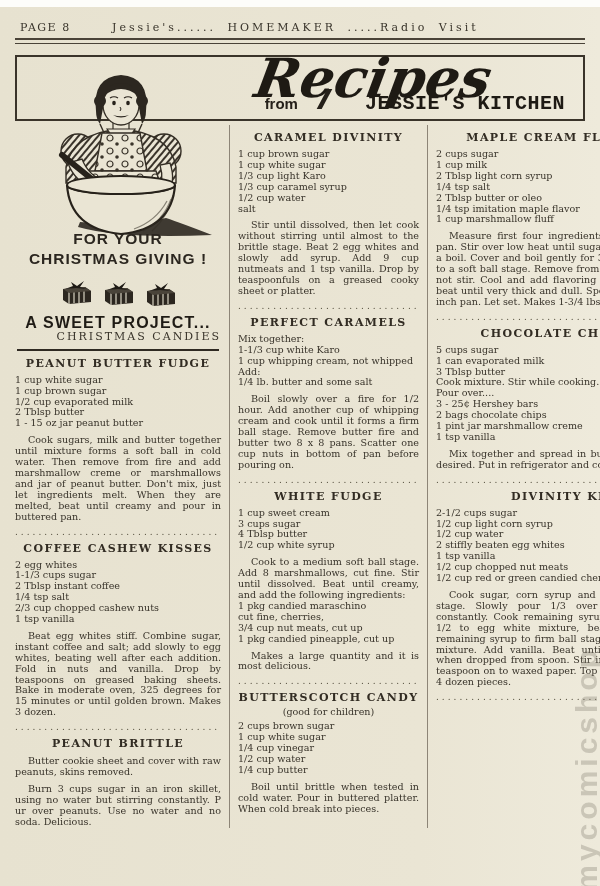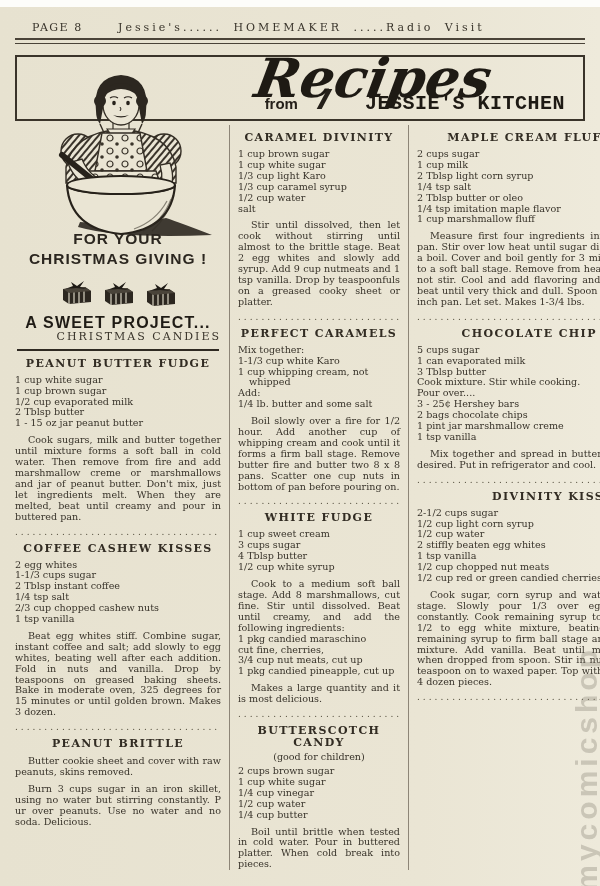--- a/index.html
+++ b/index.html
@@ -2,39 +2,39 @@
 <html><head>
 <meta charset="utf-8">
 <style>
   html,body{margin:0;padding:0}
   body{width:600px;height:886px;background:#fdfdfa;position:relative;overflow:hidden;
        font-family:"DejaVu Serif",serif;color:#38332a}
   .paper{position:absolute;top:7px;left:0;right:0;bottom:0;overflow:hidden;
        background:linear-gradient(90deg,#e7e2d0 0%,#eae5d4 70%,#eeeadb 100%)}
 
   
-  .pageheader{display:flex;align-items:baseline;padding:14px 20px 0 32px}
+  .pageheader{display:flex;align-items:baseline;padding:14px 20px 0 20px}
   .page-label{font-size:11px;letter-spacing:1.5px}
   .header-title{flex:1;text-align:center;font-size:11px;letter-spacing:3px;word-spacing:5px}
   .header-rule{height:3px;border-top:2px solid #4a4338;border-bottom:1px solid #4a4338;margin:4px 15px 0}
 
   
   .masthead{position:relative;margin:11px 15px 0;height:62px;border:2px solid #3a342a}
   .script-svg{position:absolute;right:16px;top:-8px}
   .fromline{position:absolute;right:18px;bottom:4px;display:flex;align-items:baseline;gap:24px}
   .from-word{font-family:"Liberation Sans",sans-serif;font-weight:bold;font-size:15px;color:#25201a}
   .kitchen-word{font-family:Liberation Mono, monospace;font-weight:bold;font-size:20px;
        letter-spacing:.5px;color:#1e1a14}
   .swash{width:14px;height:20px;border-left:5px solid #25201a;transform:skewX(-28deg);margin-bottom:2px}
 
   
   .cols{display:flex;margin:4px 15px 0;align-items:stretch}
   .col{font-size:9.6px;line-height:10.9px}
   .col-left{width:214px;padding:104px 8px 0 0;box-sizing:border-box}
-  .col-middle{width:180px;padding:0 8px;box-sizing:border-box;
+  .col-middle{width:199px;padding:0 8px;box-sizing:border-box;
        border-left:1px solid #8d8577;border-right:1px solid #8d8577}
   .col-right{flex:1;padding-left:8px;box-sizing:border-box}
 
   .rtitle{font-size:11px;font-weight:bold;letter-spacing:1.4px;text-align:center;
        margin:7px 0 5px;color:#322c23;line-height:12px}
   .rsub{text-align:center;margin:-2px 0 3px}
   .ring{list-style:none;margin:0;padding:0}
   .ring li{padding-left:11px;text-indent:-11px}
   .rpar{margin:6px 0 0;text-align:justify;text-indent:13px}
   .dots{margin:5px 0 1px;letter-spacing:3px;font-size:9px;line-height:8px;height:8px;

